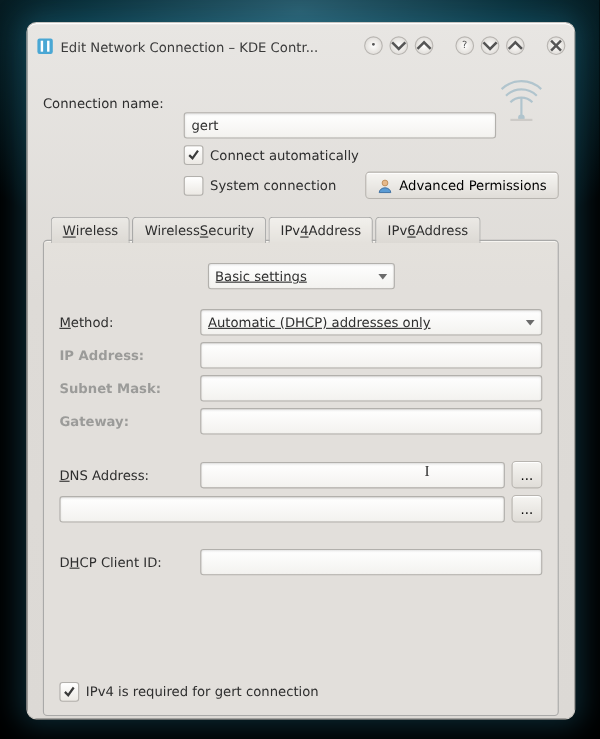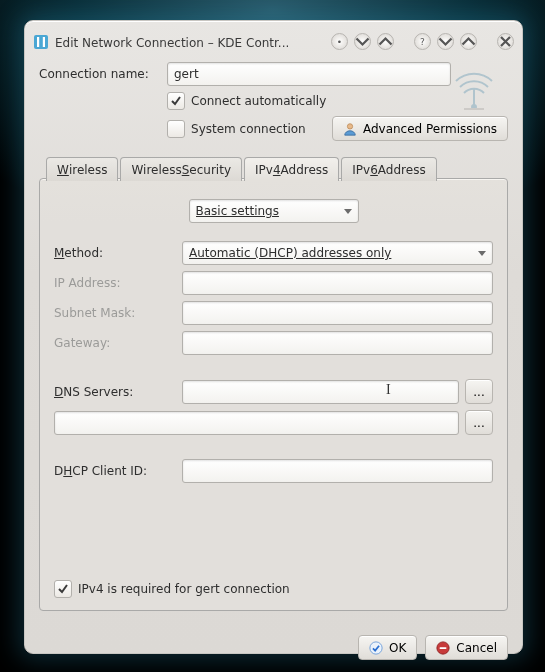--- a/index.html
+++ b/index.html
@@ -30,21 +30,21 @@
   .app-icon{width:16px;height:16px;margin-right:6px;}
   .title{flex:1;font-size:12px;color:#3a3a3a;white-space:nowrap;overflow:hidden;text-overflow:ellipsis;}
   .tb-btns{display:flex;gap:6px;margin-left:auto;}
   .tb-btn{width:15px;height:15px;border-radius:50%;background:radial-gradient(#fff 0%,#efedea 40%,#d6d3cf 100%);border:1px solid #b8b5b1;display:flex;align-items:center;justify-content:center;font-size:9px;color:#555;cursor:pointer;}
   .tb-gap{width:8px;}
   
   .body{padding:6px 14px 12px 14px;}
   .row{display:flex;align-items:center;margin:6px 0;}
   .lbl{width:120px;text-align:left;padding-right:8px;}
   .lbl .u{text-decoration:underline;}
-  .dim{color:var(--text-dim);}
+  .dim{color:var(--text-dim);font-weight:bold;}
   input[type=text].field, .field{
     height:22px;border:1px solid var(--field-border);border-radius:3px;
     background:linear-gradient(#fff,#f3f2ef);
     box-shadow:inset 0 1px 2px rgba(0,0,0,.12);
     padding:0 6px;font:inherit;color:var(--text);
   }
   .field:disabled{background:linear-gradient(#f1efec,#eae8e4);color:var(--text-dim);}
   .field.focus{outline:none;border:1px solid var(--field-focus);box-shadow:0 0 0 1px var(--field-focus), inset 0 1px 2px rgba(0,0,0,.1);}
   .checkbox{width:16px;height:16px;border:1px solid var(--field-border);border-radius:3px;background:linear-gradient(#fff,#ece9e4);display:inline-flex;align-items:center;justify-content:center;margin-right:6px;}
   .checkbox svg{width:12px;height:12px;}
@@ -134,21 +134,21 @@
         <path d="M10 20 a20 20 0 0 1 28 0"></path>
         <path d="M6 14 a26 26 0 0 1 36 0"></path>
       <path d="M14 42 h20" stroke="#c3c1be"></path>
     </g>
   </svg>
 
   <div class="body">
 
     <div class="row">
       <div class="lbl">Connection name:</div>
-      <input type="text" class="field" style="width: 270px;" value="gert">
+      <input type="text" class="field" style="width: 270px; margin-top: 40px;" value="gert">
     </div>
 
     <div class="row">
       <div class="lbl"></div>
       <span class="checkbox">
         <svg viewBox="0 0 12 12">
             <path d="M2 6 L5 9 L10 2" fill="none" stroke="#3a3a3a" stroke-width="2"></path>
           </svg>
       </span>
       <span><span>Connect </span><span class="u">a</span><span>utomatically</span></span>
@@ -217,21 +217,21 @@
           <input type="text" disabled="" class="field" style="flex: 1 1 0%;">
         </div>
         <div class="row">
           <div class="lbl dim">Gateway:</div>
           <input type="text" disabled="" class="field" style="flex: 1 1 0%;">
         </div>
 
         <div style="height:12px"></div>
 
         <div class="row" style="position:relative">
-          <div class="lbl"><span class="u">D</span><span>NS Servers:</span></div>
+          <div class="lbl"><span class="u">D</span><span>NS Address:</span></div>
           <input type="text" class="field focus" style="flex: 1 1 0%;" value="">
           <span class="caret" style="left:332px;top:3px">I</span>
           <button class="btn more-btn">...</button>
         </div>
         <div class="row">
           <input type="text" class="field" style="flex: 1 1 0%;" value="">
           <button class="btn more-btn">...</button>
         </div>
 
         <div style="height:12px"></div>

